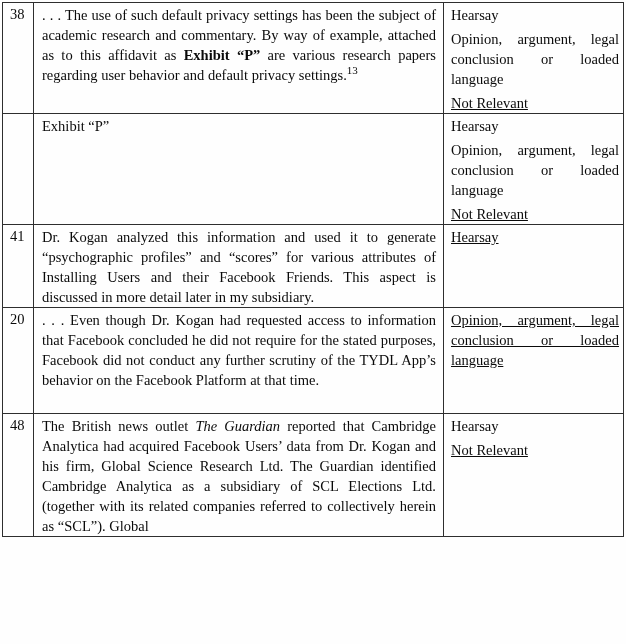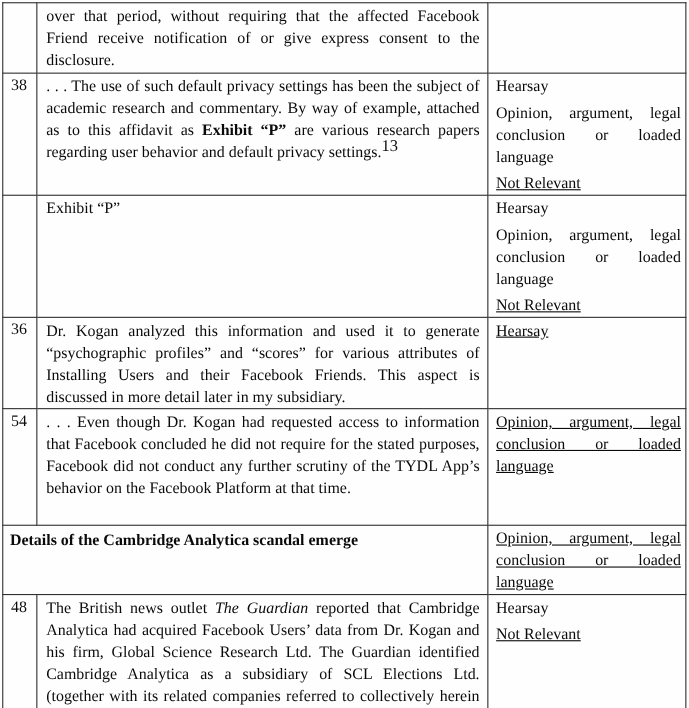--- a/index.html
+++ b/index.html
@@ -30,42 +30,35 @@
   }
   td.num-cell  { padding: 3px 2px 0 7px; }
   td.body-cell { padding: 2px 7px 0 8px; }
   td.obj-cell  { padding: 2px 4px 0 7px; }
   td.merged-cell { padding: 3px 7px 0 6px; }
   .para { margin: 0; line-height: 20px; }
   .para.just { text-align: justify; }
   .para.left { text-align: left; }
   .obj-p { margin: 0 0 4px 0; line-height: 20px; text-align: justify; }
   .obj-p:last-child { margin-bottom: 0; text-decoration: underline; }
-  sup.fn { font-size: 15px; vertical-align: super; line-height: 0; }
+  sup.fn { font-size: 11px; vertical-align: super; line-height: 0; }
   b.bold-run { font-weight: bold; }
   i.ital-run { font-style: italic; }
 </style>
 </head>
 <body>
 
 <div class="page">
   <table class="doc-table">
     <colgroup>
       <col style="width:31px">
       <col style="width:410px">
       <col style="width:180px">
     </colgroup>
     <tbody id="tbody">
-        <tr class="row" style="height: 64px;">
-          <td class="num-cell"></td>
-          <td class="body-cell">
-            <p class="para just"><span>over that period, without requiring that the affected Facebook Friend receive notification of or give express consent to the disclosure.</span></p>
-          </td>
-          <td class="obj-cell"></td>
-        </tr>
         <tr class="row" style="height: 110px;">
           <td class="num-cell">38</td>
           <td class="body-cell">
             <p class="para just"><span>. . . The use of such default privacy settings has been the subject of academic research and commentary. By way of example, attached as to this affidavit as </span><b class="bold-run">Exhibit “P”</b><span> are various research papers regarding user behavior and default privacy settings.</span><sup class="fn">13</sup></p>
           </td>
           <td class="obj-cell">
             <p class="obj-p">Hearsay</p>
             <p class="obj-p">Opinion, argument, legal conclusion or loaded language</p>
             <p class="obj-p">Not Relevant</p>
           </td>
@@ -75,40 +68,32 @@
           <td class="body-cell">
             <p class="para left"><span>Exhibit “P”</span></p>
           </td>
           <td class="obj-cell">
             <p class="obj-p">Hearsay</p>
             <p class="obj-p">Opinion, argument, legal conclusion or loaded language</p>
             <p class="obj-p">Not Relevant</p>
           </td>
         </tr>
         <tr class="row" style="height: 76px;">
-          <td class="num-cell">36</td>
+          <td class="num-cell">41</td>
           <td class="body-cell">
             <p class="para just"><span>Dr. Kogan analyzed this information and used it to generate “psychographic profiles” and “scores” for various attributes of Installing Users and their Facebook Friends. This aspect is discussed in more detail later in my subsidiary.</span></p>
           </td>
           <td class="obj-cell">
             <p class="obj-p">Hearsay</p>
           </td>
         </tr>
         <tr class="row" style="height: 106px;">
-          <td class="num-cell">54</td>
+          <td class="num-cell">20</td>
           <td class="body-cell">
             <p class="para just"><span>. . . Even though Dr. Kogan had requested access to information that Facebook concluded he did not require for the stated purposes, Facebook did not conduct any further scrutiny of the TYDL App’s behavior on the Facebook Platform at that time.</span></p>
-          </td>
-          <td class="obj-cell">
-            <p class="obj-p">Opinion, argument, legal conclusion or loaded language</p>
-          </td>
-        </tr>
-        <tr class="row" style="height: 56px;">
-          <td class="merged-cell" colspan="2">
-            <p class="para left"><b class="bold-run">Details of the Cambridge Analytica scandal emerge</b></p>
           </td>
           <td class="obj-cell">
             <p class="obj-p">Opinion, argument, legal conclusion or loaded language</p>
           </td>
         </tr>
         <tr class="row" style="height: 116px;">
           <td class="num-cell">48</td>
           <td class="body-cell">
             <p class="para just"><span>The British news outlet </span><i class="ital-run">The Guardian</i><span> reported that Cambridge Analytica had acquired Facebook Users’ data from Dr. Kogan and his firm, Global Science Research Ltd. The Guardian identified Cambridge Analytica as a subsidiary of SCL Elections Ltd. (together with its related companies referred to collectively herein as “SCL”). Global</span></p>
           </td>

